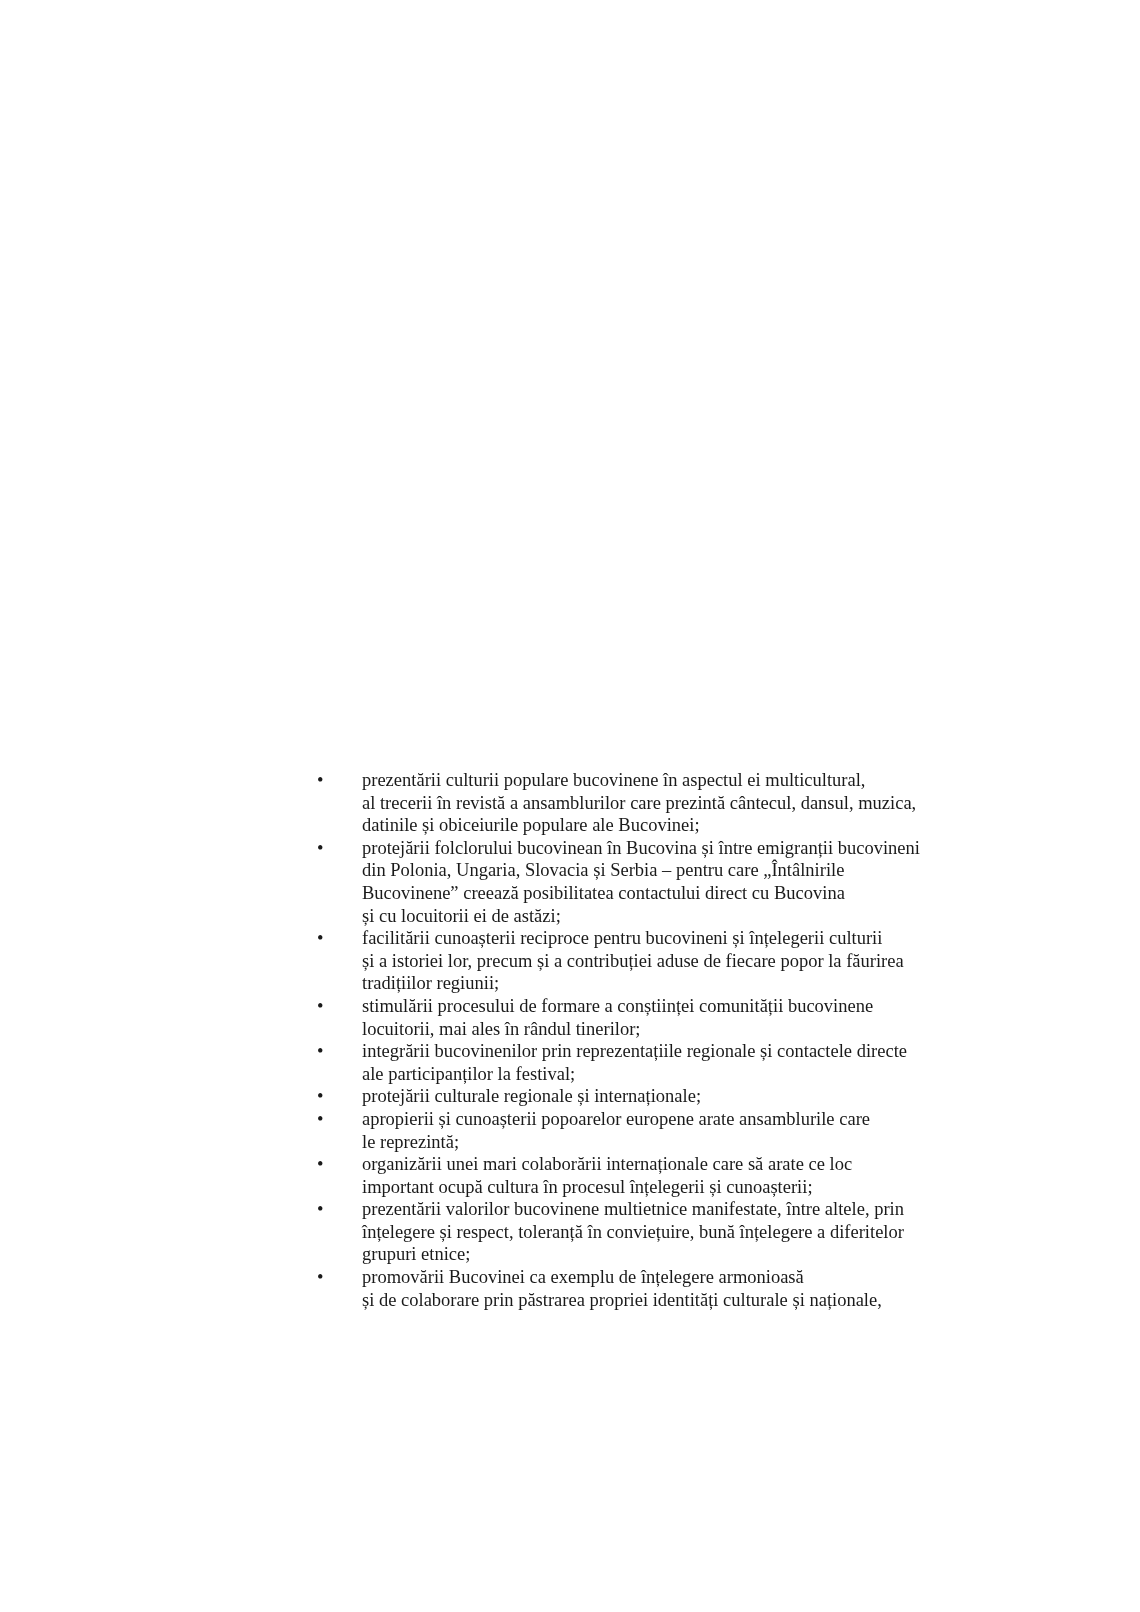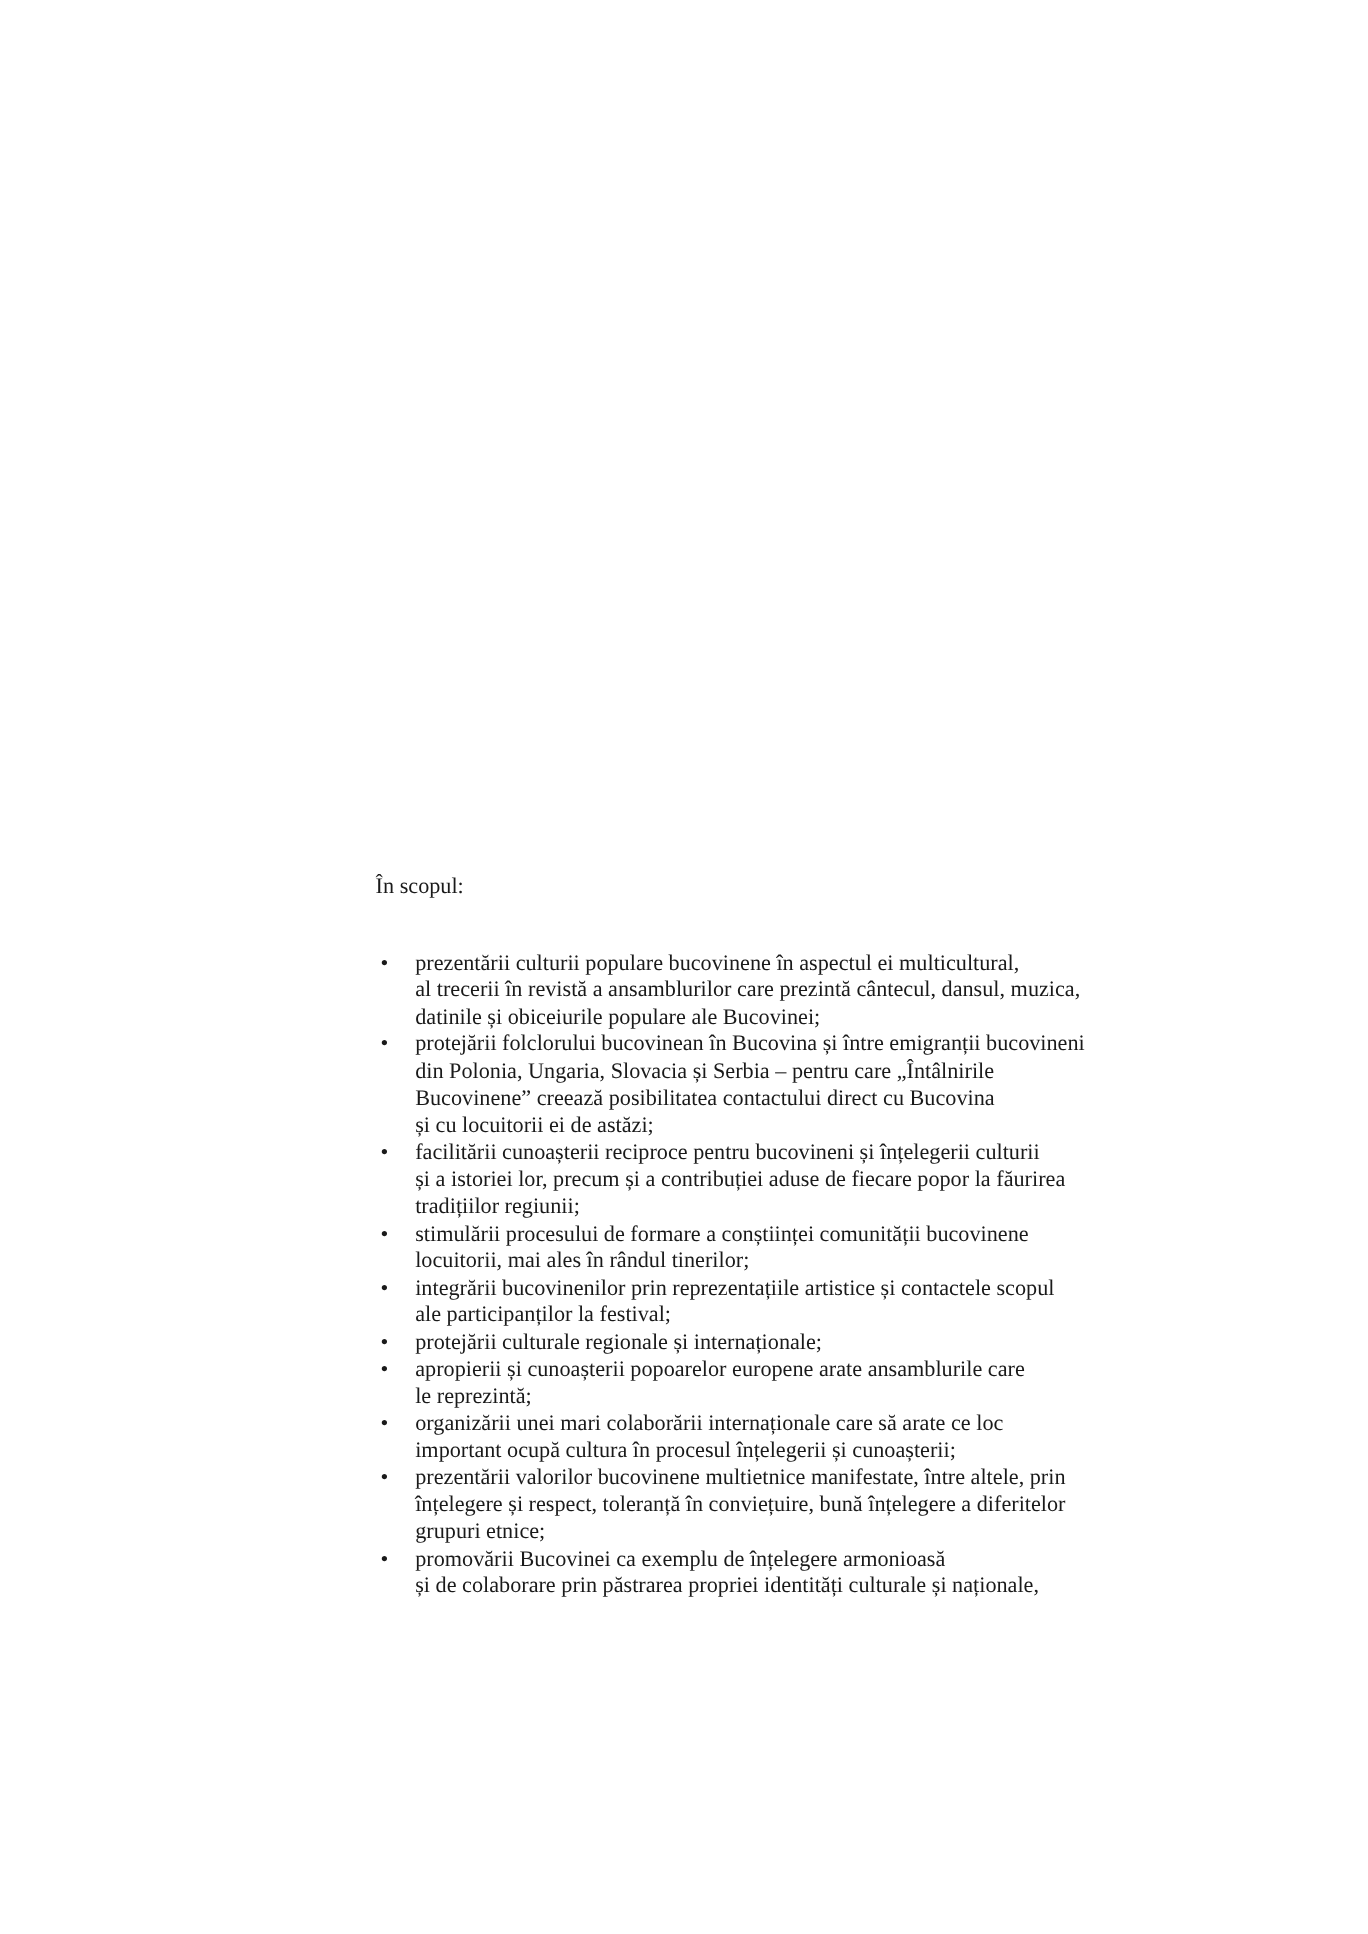--- a/index.html
+++ b/index.html
@@ -47,36 +47,36 @@
     left: 4px;
     top: 0;
     width: 14px;
     display: inline-block;
     font-size: 18.5px;
     line-height: 22.6px;
   }
   .bullet-text {
     display: block;
     white-space: pre-line;
+    margin-left: 16px;
   }
   .closing-para {
     margin: 0;
     margin-top: 45px;
     font-size: 18.5px;
     line-height: 22.6px;
     white-space: pre-line;
   }
 </style>
 </head>
 <body>
 
 <div class="page">
   <div class="doc-body">
 
-    <p class="intro-line">În scopul:</p>
 
     <ul class="bullet-list">
 
       <li class="bullet-item">
         <span class="bullet-dot">•</span>
         <span class="bullet-text">prezentării culturii populare bucovinene în aspectul ei multicultural,
 al trecerii în revistă a ansamblurilor care prezintă cântecul, dansul, muzica,
 datinile și obiceiurile populare ale Bucovinei;</span>
       </li>
 
@@ -96,21 +96,21 @@
       </li>
 
       <li class="bullet-item">
         <span class="bullet-dot">•</span>
         <span class="bullet-text">stimulării procesului de formare a conștiinței comunității bucovinene
 locuitorii, mai ales în rândul tinerilor;</span>
       </li>
 
       <li class="bullet-item">
         <span class="bullet-dot">•</span>
-        <span class="bullet-text">integrării bucovinenilor prin reprezentațiile artistice și contactele scopul
+        <span class="bullet-text">integrării bucovinenilor prin reprezentațiile regionale și contactele directe
 ale participanților la festival;</span>
       </li>
 
       <li class="bullet-item">
         <span class="bullet-dot">•</span>
         <span class="bullet-text">protejării culturale regionale și internaționale;</span>
       </li>
 
       <li class="bullet-item">
         <span class="bullet-dot">•</span>

